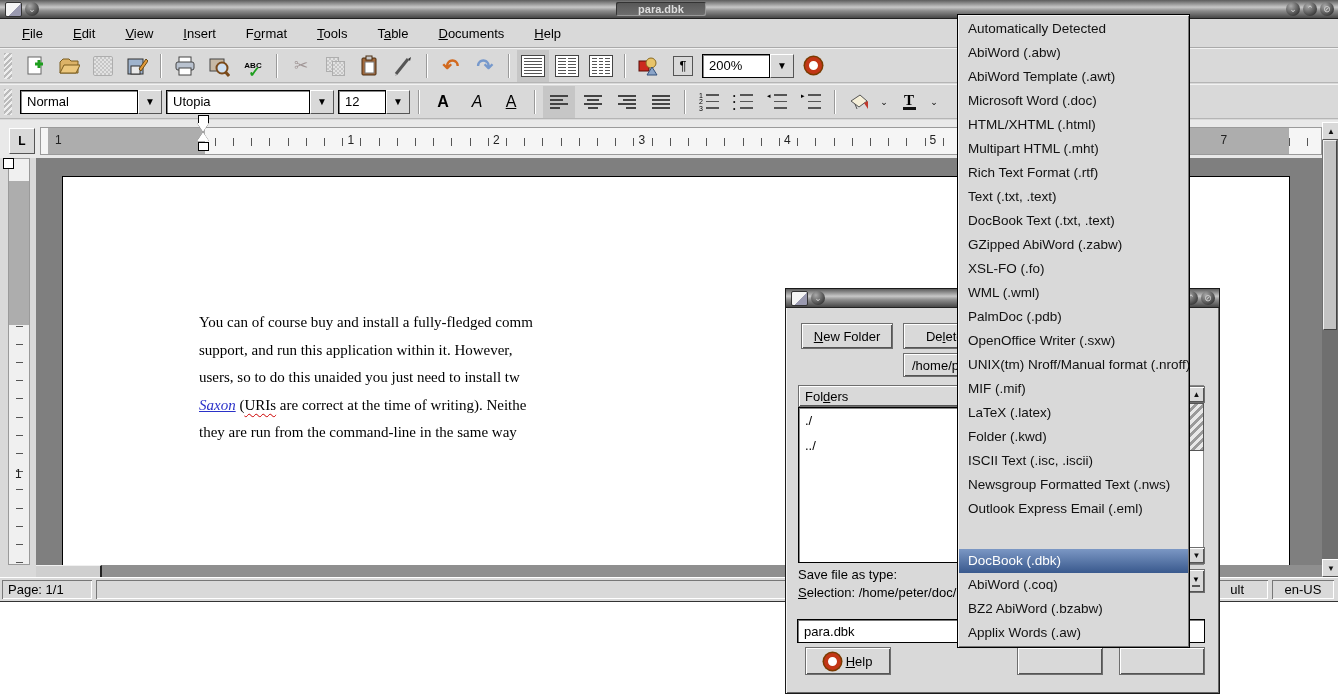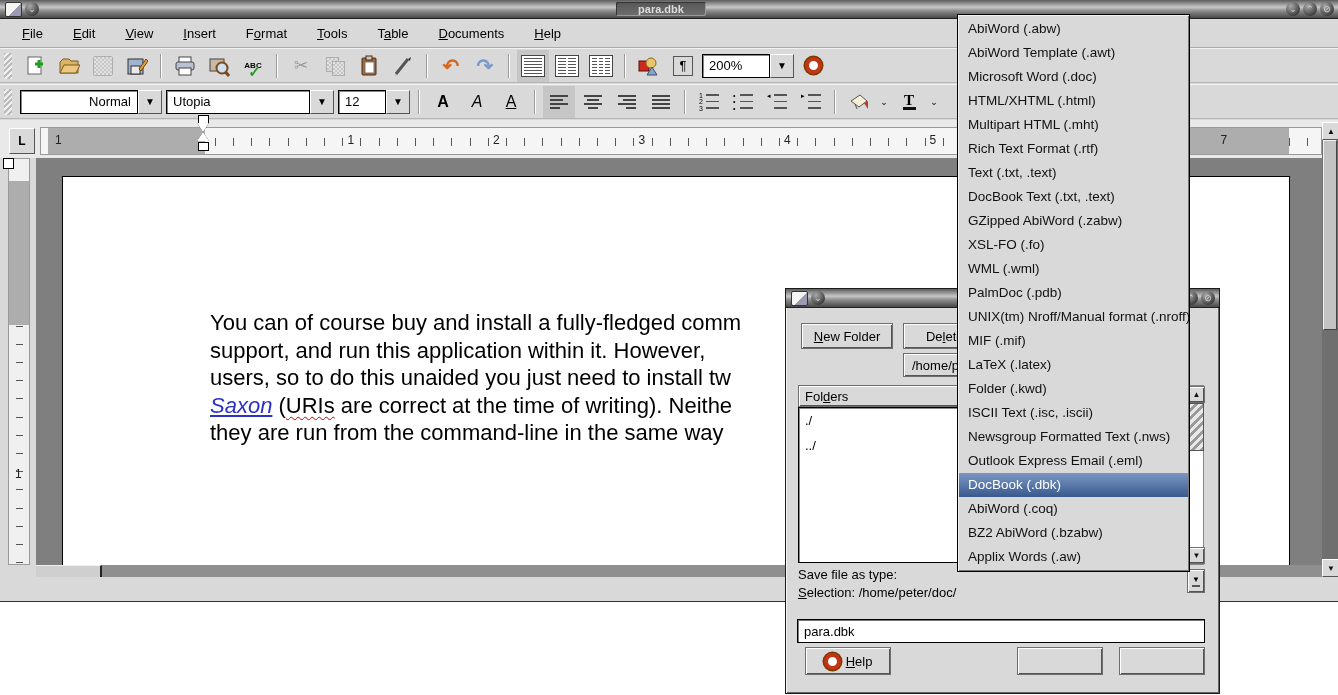--- a/index.html
+++ b/index.html
@@ -49,21 +49,21 @@
   .indent-marker .tri-d{position:absolute;top:9px;left:0;width:0;height:0;border-left:6px solid transparent;border-right:6px solid transparent;border-top:9px solid #fff;filter:drop-shadow(0 0 0.5px #000);}
   .indent-marker .tri-u{position:absolute;top:18px;left:0;width:0;height:0;border-left:6px solid transparent;border-right:6px solid transparent;border-bottom:9px solid #fff;filter:drop-shadow(0 0 0.5px #000);}
   
   .v-ruler{position:absolute;left:8px;top:158px;width:22px;height:407px;background:#f0f0f0;border:1px solid #9a9a9a;box-sizing:border-box;
     background-image:repeating-linear-gradient(180deg,transparent 0 17.2px,#555 17.2px 18.2px);background-size:7px 100%;background-repeat:no-repeat;background-position:7px 22px;}
   .v-margin{position:absolute;left:0;top:22px;width:20px;height:144px;background:#adadad;}
   .v-marker{position:absolute;left:-5px;top:158px;width:9px;height:9px;background:#fff;border:1px solid #000;}
   .vnum{position:absolute;left:6px;font-size:12px;color:#222;}
   .doc-area{position:absolute;left:36px;top:158px;width:1286px;height:407px;background:#7f7f7f;overflow:hidden;}
   .page{position:absolute;left:26px;top:18px;width:1226px;height:700px;background:#fff;border:1px solid #000;}
-  .doc-text{position:absolute;left:147px;top:132px;font-family:Liberation Sans, sans-serif;font-size:22px;line-height:27.5px;white-space:nowrap;color:#000;}
+  .doc-text{position:absolute;left:136px;top:132px;font-family:Liberation Serif, serif;font-size:15px;line-height:27.5px;white-space:nowrap;color:#000;}
   .doc-text .pgap{}
   .doc-text .link{color:#2a31c8;font-style:italic;text-decoration:underline;}
   .doc-text .missp{text-decoration:underline wavy #cc0000 1px;text-underline-offset:3px;}
   
   .v-scroll{position:absolute;right:0;top:122px;width:16px;height:455px;background:#6f6f6f;}
   .sbtn{position:absolute;left:0;width:16px;height:16px;font-size:8px;color:#111;}
   .vthumb{position:absolute;left:1px;top:18px;width:14px;height:190px;background:#c3c3c3;border-top:1px solid #f0f0f0;border-left:1px solid #f0f0f0;border-right:1px solid #444;border-bottom:1px solid #444;box-sizing:border-box;}
   .h-scroll{position:absolute;left:36px;top:565px;width:1286px;height:12px;background:#8f8f8f;}
   .hthumb{position:absolute;left:0;top:0;width:66px;height:12px;background:#cfcfcf;border-right:2px solid #222;box-sizing:border-box;border-top:1px solid #f0f0f0;}
   
@@ -76,21 +76,21 @@
   .gbtn{box-shadow:inset 1px 1px 0 #fff,inset -1px -1px 0 #555;border:1px solid #6e6e6e;background:#d9d9d9;display:flex;align-items:center;justify-content:center;font-size:13px;}
   .list{background:#fff;border:1px solid #000;box-shadow:inset 1px 1px 0 #888;padding:3px 4px;}
   .list .fitem{font-size:13px;padding:2px 2px 8px 2px;}
   .dsb{position:absolute;width:17px;background:#fff;border:1px solid #888;box-sizing:border-box;}
   .dsb .sbtn{width:15px;height:15px;background:#d9d9d9;}
   .dsbthumb{position:absolute;left:1px;width:13px;height:46px;background:repeating-linear-gradient(135deg,#e8e8e8 0 3px,#9a9a9a 3px 6px);border:1px solid #555;}
   .ring{display:inline-block;width:9px;height:9px;border:4px solid #c23616;border-radius:50%;background:#fff;box-shadow:0 0 0 1.5px #7a3b00;margin-right:5px;}
   
   #popup{position:absolute;left:957px;top:14px;width:233px;z-index:20;background:#d9d9d9;border:1px solid #000;box-shadow:inset 1px 1px 0 #f2f2f2,inset -1px -1px 0 #777;padding:2px 1px;box-sizing:border-box;}
   .pitem{height:24px;line-height:24px;padding-left:9px;font-size:13.5px;color:#111;white-space:nowrap;}
-  .pitem.sel{background:linear-gradient(#7b97c4,#39598d);color:#fff;}
+  .pitem.sel{background:linear-gradient(#7b97c4,#39598d);color:#fff;margin-top:28px;}
 </style>
 </head>
 <body>
 
 <div id="stage">
 
   <div id="main-window">
 
     <div class="titlebar">
       <span class="appico"></span>
@@ -223,21 +223,21 @@
         <span class="carr out btn">▼</span>
       </span>
       <span class="tbtn">
           <span class="ring" style="margin:0;"></span>
         </span>
     </div>
 
     <div class="toolbar" id="toolbar2">
       <span class="handle"></span>
       <span class="combo" style="width:142px;">
-        <span class="cval" style="flex:1;text-align:right;">Normal</span>
+        <span class="cval" style="flex:1;">Normal</span>
         <span class="carr out btn">▼</span>
       </span>
       <span class="combo" style="width:168px;">
         <span class="cval" style="flex:1;">Utopia</span>
         <span class="carr out btn">▼</span>
       </span>
       <span class="combo" style="width:72px;">
         <span class="cval" style="flex:1;">12</span>
         <span class="carr out btn">▼</span>
       </span>
@@ -409,20 +409,26 @@
 
     <div class="v-scroll">
       <span class="sbtn out btn" style="top:0;">▲</span>
       <span class="vthumb"></span>
       <span class="sbtn out btn" style="bottom:0;">▼</span>
     </div>
     <div class="h-scroll">
       <span class="hthumb"></span>
     </div>
 
+    <div class="statusbar">
+      <span class="scell" style="left:2px;width:90px;">Page: 1/1</span>
+      <span class="scell" style="left:96px;width:1008px;"></span>
+      <span class="scell" style="left:1108px;width:160px;justify-content:flex-end;padding-right:24px;">ult</span>
+      <span class="scell" style="left:1272px;width:62px;justify-content:center;">en-US</span>
+    </div>
   </div>
 
   <div id="dialog">
     <div class="titlebar">
       <span class="appico"></span>
       <span class="wmcircle">⌄</span>
       <span class="wmright" style="margin-left:auto;">
         <span class="wmcircle">⌃</span>
         <span class="wmcircle">⊘</span>
       </span>
@@ -453,32 +459,34 @@
 
     <span class="dfield gbtn" style="left:19px;top:358px;width:86px;height:28px;">
         <span class="ring"></span>
         <span><u>H</u>elp</span>
       </span>
     <span class="dfield gbtn" style="left:231px;top:358px;width:86px;height:28px;"></span>
     <span class="dfield gbtn" style="left:333px;top:358px;width:86px;height:28px;"></span>
   </div>
 
   <div id="popup">
+      <div class="pitem">Automatically Detected</div>
       <div class="pitem">AbiWord (.abw)</div>
       <div class="pitem">AbiWord Template (.awt)</div>
       <div class="pitem">Microsoft Word (.doc)</div>
       <div class="pitem">HTML/XHTML (.html)</div>
       <div class="pitem">Multipart HTML (.mht)</div>
       <div class="pitem">Rich Text Format (.rtf)</div>
       <div class="pitem">Text (.txt, .text)</div>
       <div class="pitem">DocBook Text (.txt, .text)</div>
       <div class="pitem">GZipped AbiWord (.zabw)</div>
       <div class="pitem">XSL-FO (.fo)</div>
       <div class="pitem">WML (.wml)</div>
       <div class="pitem">PalmDoc (.pdb)</div>
+      <div class="pitem">OpenOffice Writer (.sxw)</div>
       <div class="pitem">UNIX(tm) Nroff/Manual format (.nroff)</div>
       <div class="pitem">MIF (.mif)</div>
       <div class="pitem">LaTeX (.latex)</div>
       <div class="pitem">Folder (.kwd)</div>
       <div class="pitem">ISCII Text (.isc, .iscii)</div>
       <div class="pitem">Newsgroup Formatted Text (.nws)</div>
       <div class="pitem">Outlook Express Email (.eml)</div>
       <div class="pitem sel">DocBook (.dbk)</div>
       <div class="pitem">AbiWord (.coq)</div>
       <div class="pitem">BZ2 AbiWord (.bzabw)</div>

